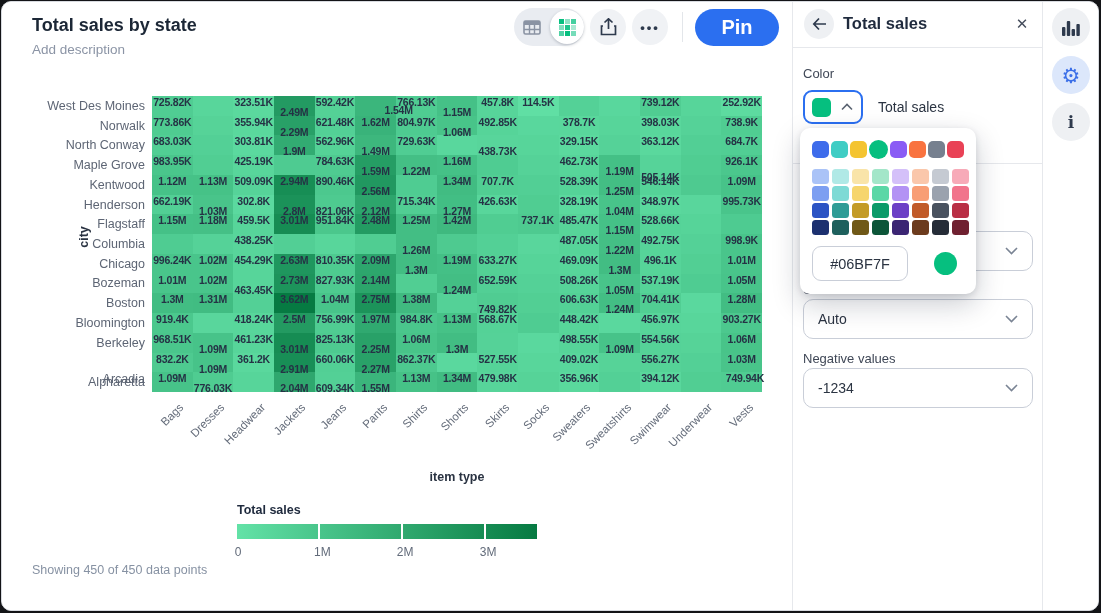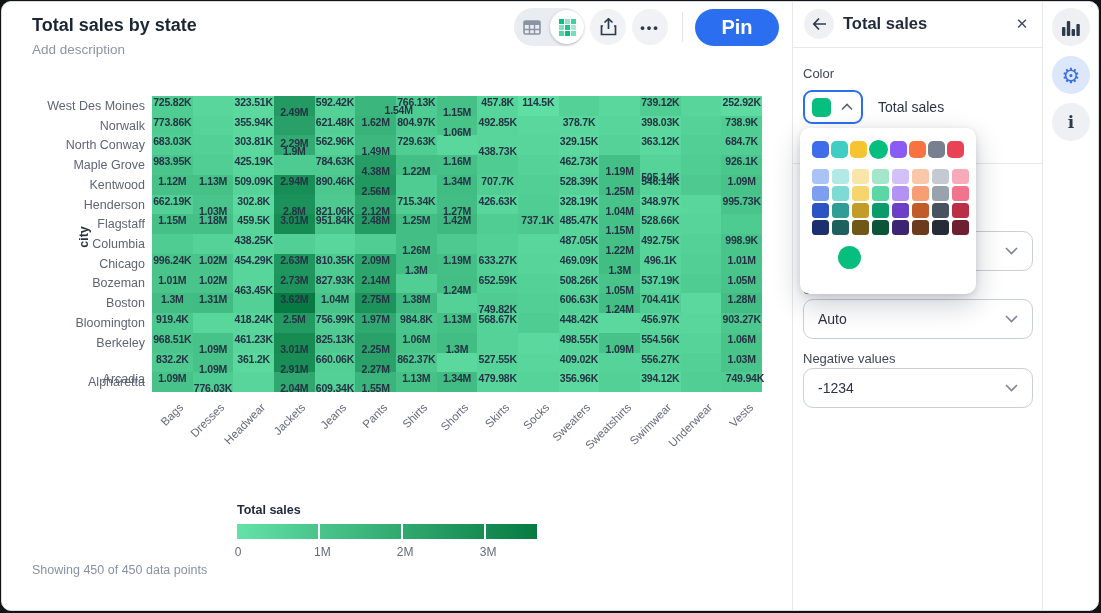--- a/index.html
+++ b/index.html
@@ -369,21 +369,21 @@
         <span class="cell-label" style="left:183.00px;top:0.00px;">592.42K</span>
         <span class="cell-label" style="left:223.67px;top:8px;margin-left:23px;">1.54M</span>
         <span class="cell-label" style="left:264.33px;top:0.00px;">766.13K</span>
         <span class="cell-label" style="left:305.00px;top:10.00px;">1.15M</span>
         <span class="cell-label" style="left:345.67px;top:0.00px;">457.8K</span>
         <span class="cell-label" style="left:386.33px;top:0.00px;">114.5K</span>
         <span class="cell-label" style="left:508.33px;top:0.00px;">739.12K</span>
         <span class="cell-label" style="left:589.67px;top:0.00px;">252.92K</span>
         <span class="cell-label" style="left:20.33px;top:19.73px;">773.86K</span>
         <span class="cell-label" style="left:101.67px;top:19.73px;">355.94K</span>
-        <span class="cell-label" style="left:142.33px;top:29.73px;margin-top:11px;">2.29M</span>
+        <span class="cell-label" style="left:142.33px;top:29.73px;">2.29M</span>
         <span class="cell-label" style="left:183.00px;top:19.73px;">621.48K</span>
         <span class="cell-label" style="left:223.67px;top:19.73px;">1.62M</span>
         <span class="cell-label" style="left:264.33px;top:19.73px;">804.97K</span>
         <span class="cell-label" style="left:305.00px;top:29.73px;">1.06M</span>
         <span class="cell-label" style="left:345.67px;top:19.73px;">492.85K</span>
         <span class="cell-label" style="left:427.00px;top:19.73px;">378.7K</span>
         <span class="cell-label" style="left:508.33px;top:19.73px;">398.03K</span>
         <span class="cell-label" style="left:589.67px;top:19.73px;">738.9K</span>
         <span class="cell-label" style="left:20.33px;top:39.47px;">683.03K</span>
         <span class="cell-label" style="left:101.67px;top:39.47px;">303.81K</span>
@@ -391,21 +391,21 @@
         <span class="cell-label" style="left:183.00px;top:39.47px;">562.96K</span>
         <span class="cell-label" style="left:223.67px;top:49.47px;">1.49M</span>
         <span class="cell-label" style="left:264.33px;top:39.47px;">729.63K</span>
         <span class="cell-label" style="left:345.67px;top:49.47px;">438.73K</span>
         <span class="cell-label" style="left:427.00px;top:39.47px;">329.15K</span>
         <span class="cell-label" style="left:508.33px;top:39.47px;">363.12K</span>
         <span class="cell-label" style="left:589.67px;top:39.47px;">684.7K</span>
         <span class="cell-label" style="left:20.33px;top:59.20px;">983.95K</span>
         <span class="cell-label" style="left:101.67px;top:59.20px;">425.19K</span>
         <span class="cell-label" style="left:183.00px;top:59.20px;">784.63K</span>
-        <span class="cell-label" style="left:223.67px;top:69.20px;">4.38M</span>
+        <span class="cell-label" style="left:223.67px;top:69.20px;">1.59M</span>
         <span class="cell-label" style="left:264.33px;top:69.20px;">1.22M</span>
         <span class="cell-label" style="left:305.00px;top:59.20px;">1.16M</span>
         <span class="cell-label" style="left:427.00px;top:59.20px;">462.73K</span>
         <span class="cell-label" style="left:467.67px;top:69.20px;">1.19M</span>
         <span class="cell-label" style="left:508.33px;top:75px;">505.14K</span>
         <span class="cell-label" style="left:589.67px;top:59.20px;">926.1K</span>
         <span class="cell-label" style="left:20.33px;top:78.93px;">1.12M</span>
         <span class="cell-label" style="left:61.00px;top:78.93px;">1.13M</span>
         <span class="cell-label" style="left:101.67px;top:78.93px;">509.09K</span>
         <span class="cell-label" style="left:142.33px;top:78.93px;">2.94M</span>
@@ -557,20 +557,21 @@
         <span class="x-axis-label" style="left:419.33px;top:399px;">Shirts</span>
         <span class="x-axis-label" style="left:460.00px;top:399px;">Shorts</span>
         <span class="x-axis-label" style="left:500.67px;top:399px;">Skirts</span>
         <span class="x-axis-label" style="left:541.33px;top:399px;">Socks</span>
         <span class="x-axis-label" style="left:582.00px;top:399px;">Sweaters</span>
         <span class="x-axis-label" style="left:622.67px;top:399px;">Sweatshirts</span>
         <span class="x-axis-label" style="left:663.33px;top:399px;">Swimwear</span>
         <span class="x-axis-label" style="left:704.00px;top:399px;">Underwear</span>
         <span class="x-axis-label" style="left:744.67px;top:399px;">Vests</span>
       </div>
+    <div class="axis-title-x">item type</div>
 
     <div id="legend">
       <div class="legend-title">Total sales</div>
       <div class="legend-bar" id="legend-bar">
           <div class="legend-seg" style="width:80.9px;background:linear-gradient(90deg, rgb(99,226,167), rgb(73,197,139));margin-right:2px;"></div>
           <div class="legend-seg" style="width:80.9px;background:linear-gradient(90deg, rgb(73,197,139), rgb(48,169,111));margin-right:2px;"></div>
           <div class="legend-seg" style="width:80.9px;background:linear-gradient(90deg, rgb(48,169,111), rgb(22,140,83));margin-right:2px;"></div>
           <div class="legend-seg" style="width:51.4px;background:linear-gradient(90deg, rgb(22,140,83), rgb(6,122,66));margin-right:0px;"></div>
         </div>
       <div class="legend-ticks" id="legend-ticks">
@@ -672,20 +673,21 @@
           <span class="sw2" style="background:#1C306F;"></span>
           <span class="sw2" style="background:#1E605D;"></span>
           <span class="sw2" style="background:#6F5817;"></span>
           <span class="sw2" style="background:#0C5538;"></span>
           <span class="sw2" style="background:#3B2573;"></span>
           <span class="sw2" style="background:#6C3B1D;"></span>
           <span class="sw2" style="background:#252C37;"></span>
           <span class="sw2" style="background:#6F2030;"></span>
         </div>
       <div class="hex-row">
+        <input class="hex-input" value="#06BF7F" style="">
         <span class="hex-preview" id="hex-preview" style="background: rgb(6, 191, 127);"></span>
       </div>
     </div>
   </div>
 
   <div id="rail">
     <div class="rail-btn" style="top:6px;">
       <svg width="18" height="17" viewBox="0 0 18 17">
         <g fill="#2e3a4d">
           <rect x="0" y="8" width="3.4" height="9" rx="1"></rect>

